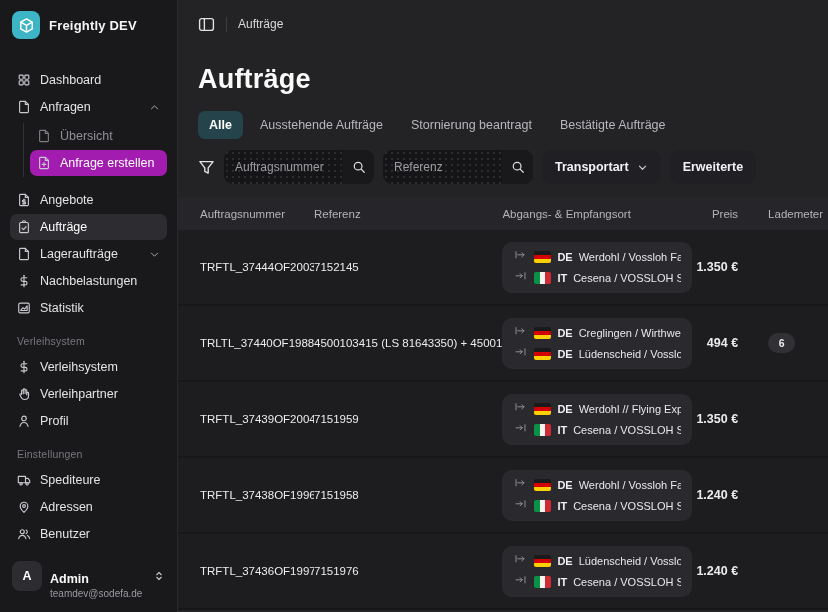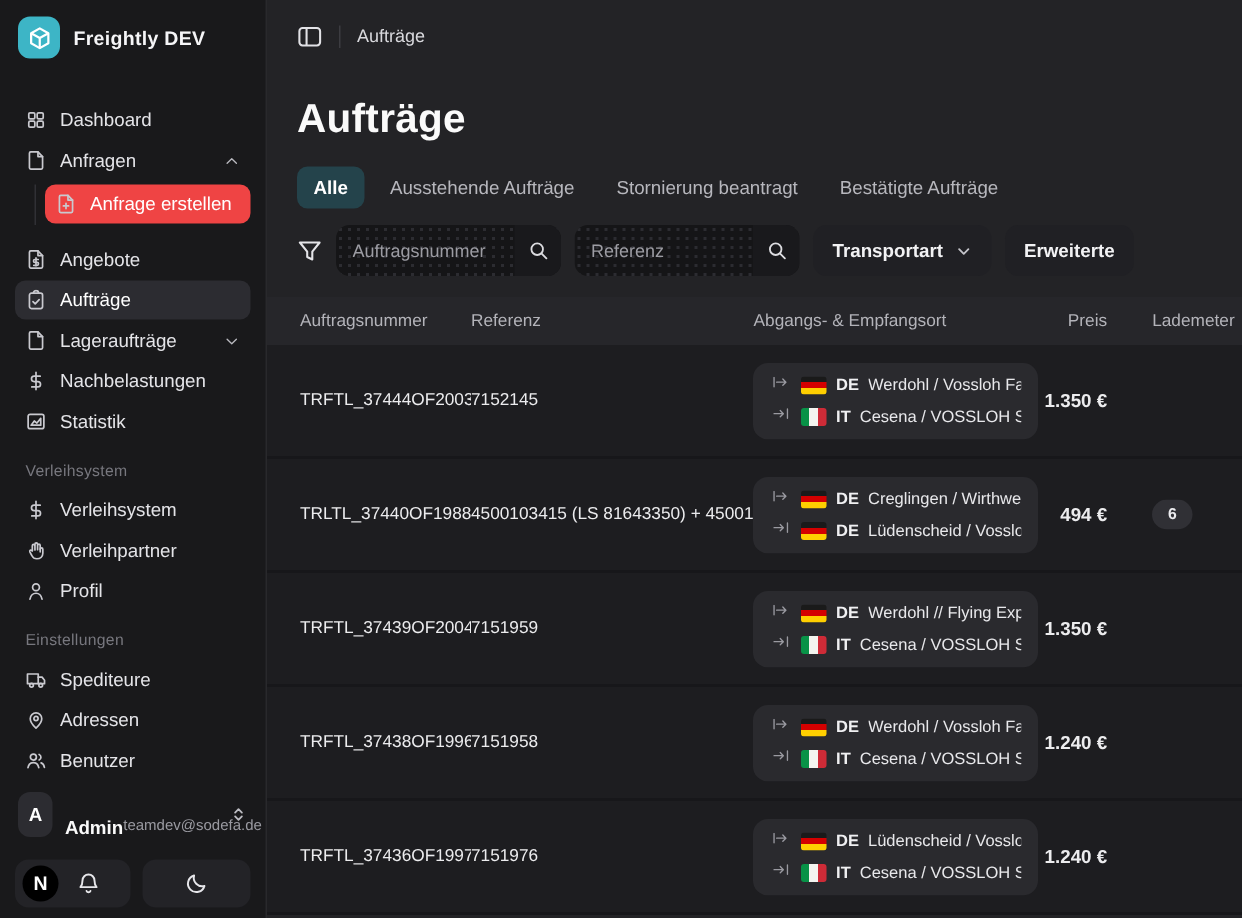--- a/index.html
+++ b/index.html
@@ -35,40 +35,40 @@
     height: 26px; padding: 0 7px; margin-bottom: 1px;
     border-radius: 7px; font-size: 12.5px; font-weight: 500;
     color: #e4e4e8; cursor: pointer; white-space: nowrap;
   }
   .nav-item .icn { display: flex; color: #c9c9cf; }
   .nav-item .icn svg { width: 14px; height: 14px; }
   .nav-item .chev { margin-left: auto; color: #b9b9bf; }
   .nav-item .chev svg { width: 11px; height: 11px; }
   .nav-item.muted { color: #8f8f96; }
   .nav-item.muted .icn { color: #7c7c83; }
-  .nav-item.active-teal { background: #ef4444; color: #ffffff; }
+  .nav-item.active-teal { background: #a21caf; color: #ffffff; }
   .nav-item.active-gray { background: #2c2c31; color: #ffffff; }
   .sub-wrap {
     margin: 2px 0 10px 13px;
     border-left: 1px solid #303035;
     padding-left: 6px;
     display: flex; flex-direction: column;
   }
   .nav-section {
     font-size: 10.5px; color: #77777e; font-weight: 500;
     margin: 13px 0 7px 7px; letter-spacing: .2px;
   }
 
   .user-row { margin-top: auto; display: flex; align-items: center; gap: 8px; padding: 4px 2px; cursor: pointer; }
   .avatar {
     width: 30px; height: 30px; border-radius: 8px; background: #2c2c31;
     color: #fff; font-size: 12.5px; font-weight: 700;
     display: flex; align-items: center; justify-content: center;
   }
-  .user-meta { display: flex; flex-direction: row; line-height: 1.25; min-width: 0; margin-top: 20px; }
+  .user-meta { display: flex; flex-direction: column; line-height: 1.25; min-width: 0; margin-top: 20px; }
   .user-name { font-size: 12.5px; font-weight: 700; color: #fafafa; }
   .user-email { font-size: 10px; color: #9a9aa1; white-space: nowrap; }
   .user-chev { margin-left: auto; color: #bdbdc3; display: flex; }
   .user-chev svg { width: 12px; height: 12px; }
 
   .footer-btns { display: flex; gap: 8px; margin-top: 8px; }
   .footer-btn {
     flex: 1; height: 32px; background: #232327; border-radius: 9px;
     display: flex; align-items: center; justify-content: center; gap: 12px; cursor: pointer;
   }
@@ -198,20 +198,29 @@
             </svg>
           </span>
           <span class="nav-label">Anfragen</span>
           <span class="icn chev">
             <svg viewBox="0 0 16 16" fill="none" stroke="currentColor" stroke-width="1.3" stroke-linecap="round" stroke-linejoin="round">
               <path d="M3.5 10l4.5-4.5L12.5 10"></path>
             </svg>
           </span>
         </div>
         <div class="sub-wrap">
+          <div class="nav-item muted">
+            <span class="icn">
+              <svg viewBox="0 0 16 16" fill="none" stroke="currentColor" stroke-width="1.3" stroke-linecap="round" stroke-linejoin="round">
+                <path d="M4 1.5h5.5L13 5v8.5a1 1 0 0 1-1 1H4a1 1 0 0 1-1-1v-11a1 1 0 0 1 1-1z"></path>
+                <path d="M9.5 1.5V5H13"></path>
+              </svg>
+            </span>
+            <span class="nav-label">Übersicht</span>
+          </div>
           <div class="nav-item active-teal">
             <span class="icn">
               <svg viewBox="0 0 16 16" fill="none" stroke="currentColor" stroke-width="1.3" stroke-linecap="round" stroke-linejoin="round">
                 <path d="M4 1.5h5.5L13 5v8.5a1 1 0 0 1-1 1H4a1 1 0 0 1-1-1v-11a1 1 0 0 1 1-1z"></path>
                 <path d="M9.5 1.5V5H13"></path>
                 <path d="M8 7.5v4M6 9.5h4"></path>
               </svg>
             </span>
             <span class="nav-label">Anfrage erstellen</span>
           </div>

